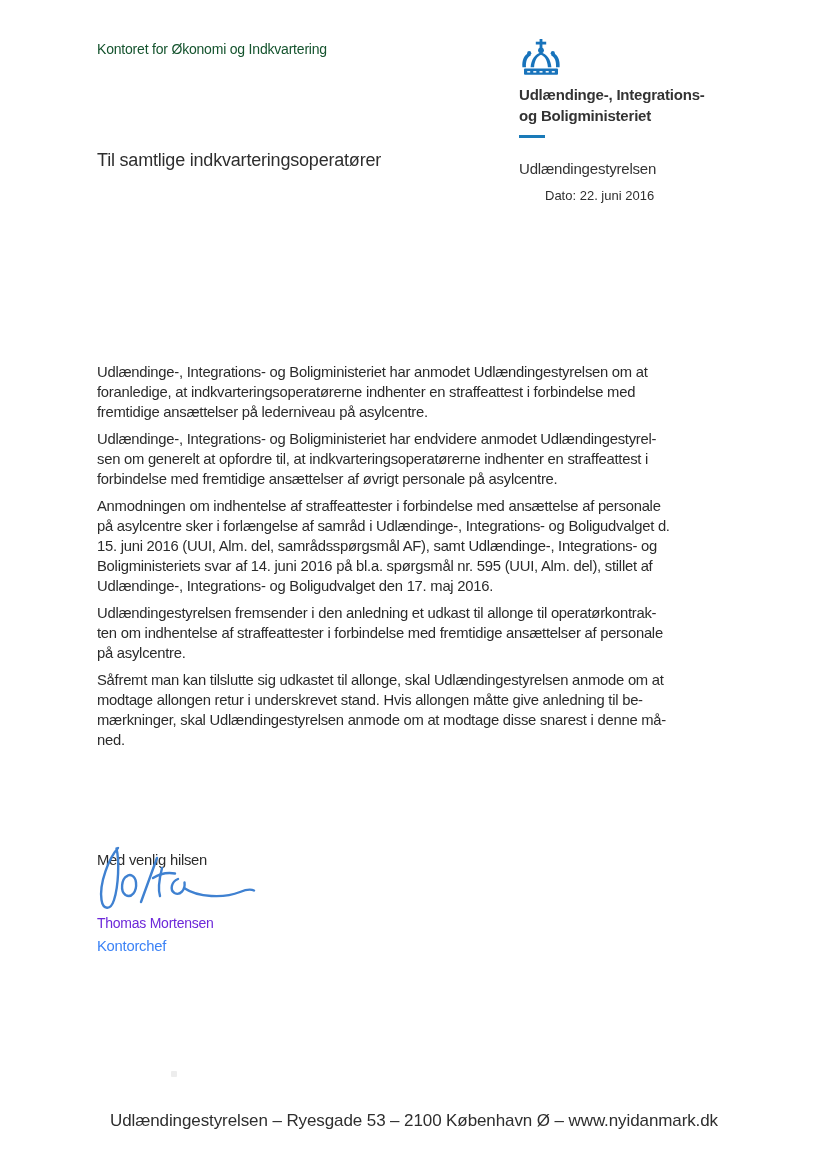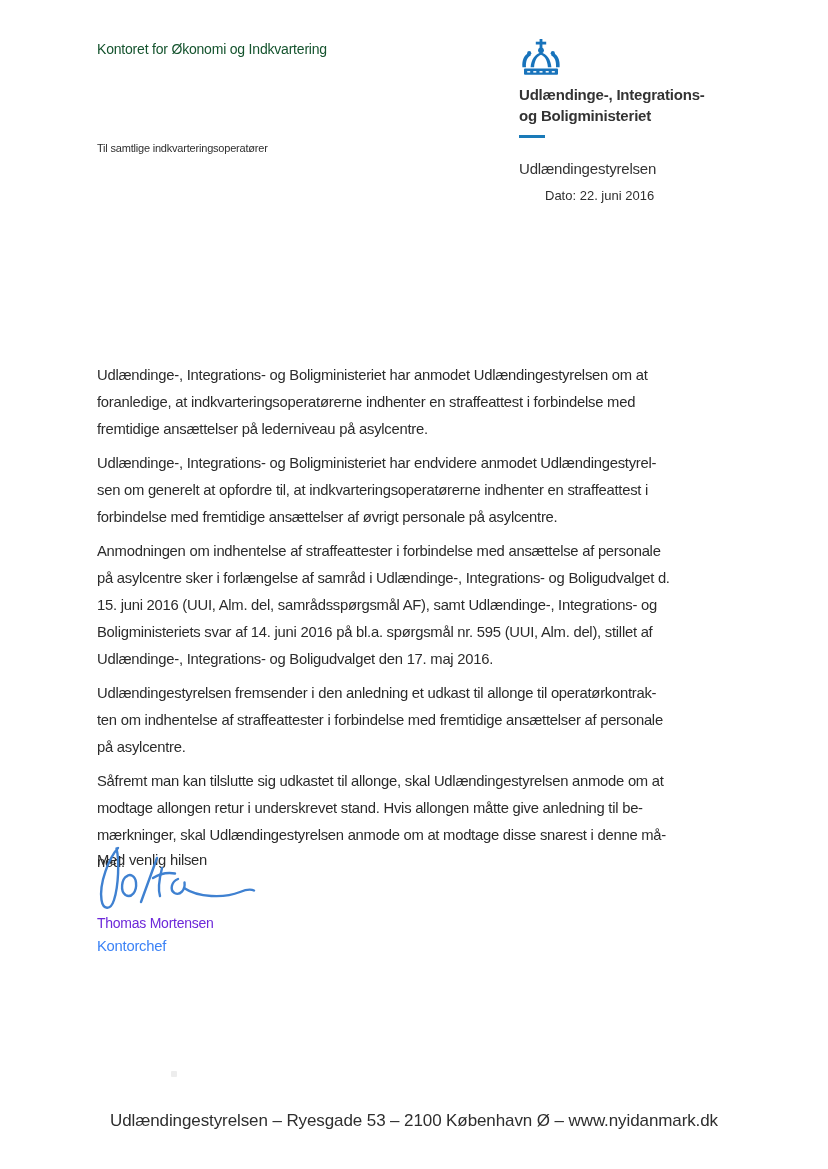--- a/index.html
+++ b/index.html
@@ -16,22 +16,22 @@
   }
   .sender-office {
     position: absolute;
     left: 97px; top: 41px;
     font-size: 14px;
     color: #14532d;
     letter-spacing: -0.2px;
   }
   .recipient-line {
     position: absolute;
-    left: 97px; top: 142px;
-    font-size: 11px;
+    left: 97px; top: 150px;
+    font-size: 18px;
     color: #2e2e2e;
     letter-spacing: -0.2px;
   }
   .letterhead {
     position: absolute;
     left: 519px; top: 38px;
     width: 260px;
   }
   .crown { display: block; width: 40px; height: 40px; margin-left: 2px; }
   .ministry-name {
@@ -59,21 +59,21 @@
     left: 522px; top: 188px;
     font-size: 13px;
     color: #2e2e2e;
     margin-left: 23px;
   }
   .letter-body {
     position: absolute;
     left: 97px; top: 362px;
     width: 690px;
     font-size: 14.8px;
-    line-height: 27px;
+    line-height: 20px;
     letter-spacing: -0.25px;
     color: #2b2b2b;
   }
   .letter-body p {
     margin: 0 0 7px 0;
     white-space: pre-line;
   }
   .closing-salutation {
     position: absolute;
     left: 97px; top: 852px;

